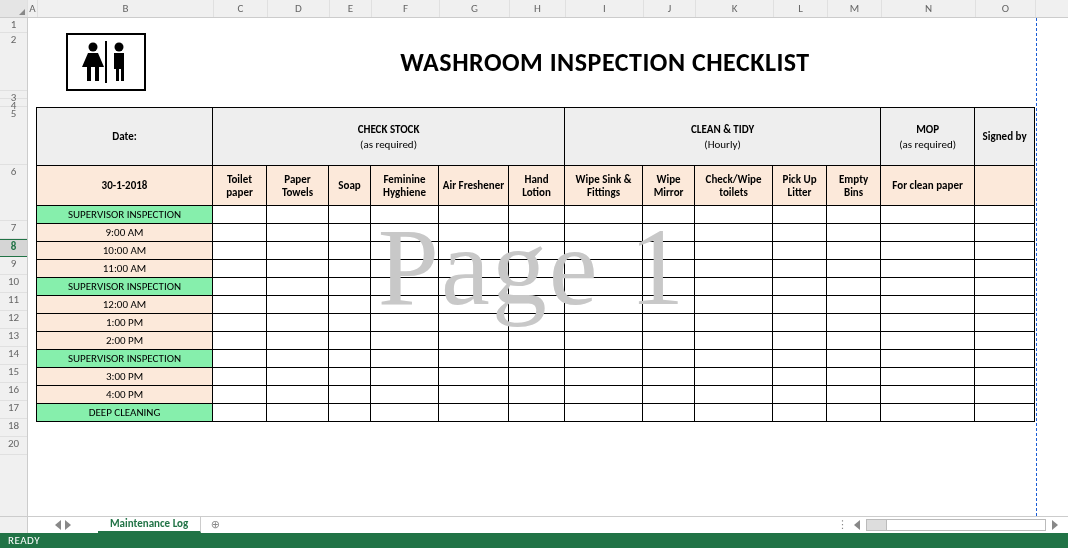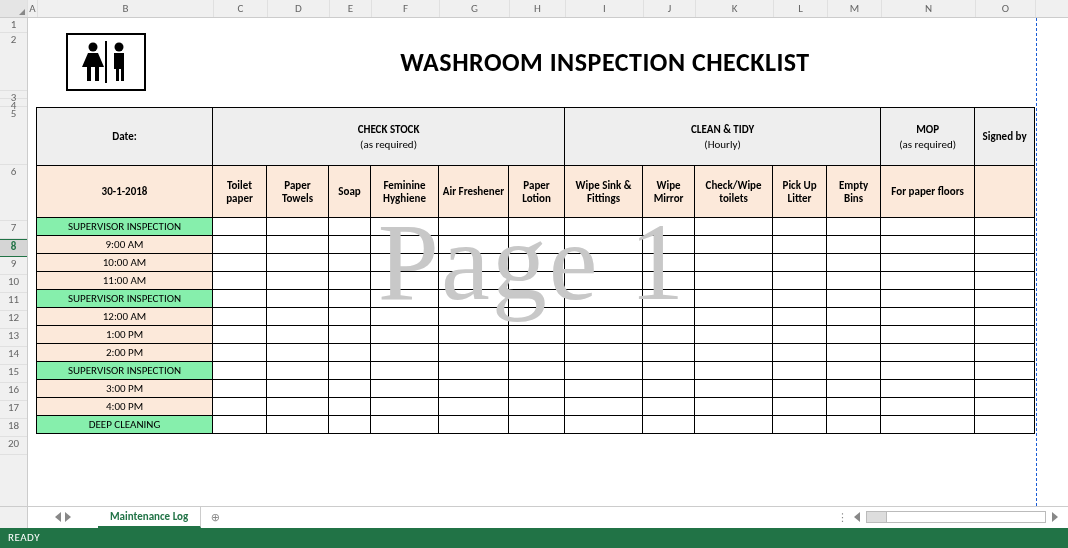--- a/index.html
+++ b/index.html
@@ -51,37 +51,37 @@
   .title { flex: 1; text-align: center; font-size: 26px; font-weight: bold; line-height: 58px; letter-spacing: 0.5px; padding-left: 28px; }
 
   
   .pagebreak { position: absolute; top: 0; bottom: 0; left: 1008px; width: 0; border-left: 1px dashed #1a5cd6; pointer-events: none; }
 
   
   table.check { border-collapse: collapse; position: absolute; left: 8px; top: 89px; width: 998px; table-layout: fixed; }
   table.check th, table.check td { border: 1px solid #000; text-align: center; font-size: 11px; vertical-align: middle; padding: 1px 2px; }
   .hdrTop { background: #eeeeee; font-weight: bold; height: 58px; font-size: 13px; }
   .hdrTop small { font-weight: normal; font-size: 11px; display: block; margin-top: 2px; }
-  .hdrSub { background: #fce9da; font-size: 11px; height: 52px; }
+  .hdrSub { background: #fce9da; font-size: 11px; height: 40px; }
   .rowLabel { background: #fce9da; font-weight: normal; }
   .rowSup { background: #86efac; font-weight: normal; }
   tr.bodyRow td { height: 18px; }
 
   
   .rowhdrs .sel { background: #d5d5d5; color: #217346; font-weight: bold; border-top: 1px solid #217346; border-bottom: 1px solid #217346; }
 
   
   .watermark { position: absolute; left: 0; top: 0; width: 1008px; height: 100%; pointer-events: none; display: flex; align-items: center; justify-content: center; }
   .watermark span { font-size: 110px; color: #c8c8c8; font-family: "Times New Roman", serif; letter-spacing: 2px; }
 
   
   svg.restroom { width: 60px; height: 46px; }
 
   
-  .bottom { height: 42px; display: flex; flex-direction: column; }
+  .bottom { height: 32px; display: flex; flex-direction: column; }
   .tabbar { height: 24px; background: #fff; border-top: 1px solid #ccc; display: flex; align-items: stretch; font-size: 11px; position: relative; }
   .tabspace { width: 28px; border-right: 1px solid #ccc; background: #f0f0f0; }
   .tabnav { width: 70px; display: flex; align-items: center; justify-content: center; gap: 4px; color: #888; }
   .tab { padding: 0 12px; border-right: 1px solid #ccc; background: #fff; display: flex; align-items: center; border-bottom: 2px solid #217346; font-weight: bold; color: #217346; cursor: pointer; }
   .tabadd { width: 28px; display: flex; align-items: center; justify-content: center; color: #888; cursor: pointer; }
   .tabscroll { flex: 1; display: flex; align-items: center; justify-content: flex-end; padding-right: 10px; gap: 6px; }
   .mini-sb { width: 180px; height: 12px; border: 1px solid #bbb; position: relative; }
   .mini-sb .thumb { position: absolute; left: 0; top: 0; bottom: 0; width: 20px; background: #ddd; border-right: 1px solid #bbb; }
   .tri { width: 0; height: 0; display: inline-block; }
   .tri.l { border-top: 5px solid transparent; border-bottom: 5px solid transparent; border-right: 6px solid #888; }
@@ -179,27 +179,27 @@
           <th><span>MOP</span><small>(as required)</small></th>
           <th>Signed by</th>
         </tr>
         <tr class="hdrSub">
           <th>30-1-2018</th>
           <th>Toilet paper</th>
           <th>Paper Towels</th>
           <th>Soap</th>
           <th>Feminine Hyghiene</th>
           <th>Air Freshener</th>
-          <th>Paper Lotion</th>
+          <th>Hand Lotion</th>
           <th>Wipe Sink &amp; Fittings</th>
           <th>Wipe Mirror</th>
           <th>Check/Wipe toilets</th>
           <th>Pick Up Litter</th>
           <th>Empty Bins</th>
-          <th>For paper floors</th>
+          <th>For clean paper</th>
           <th></th>
         </tr>
         </tbody>
           <tbody id="body-rows">
             <tr class="bodyRow">
               <td class="rowSup">SUPERVISOR INSPECTION</td>
               <td></td>
               <td></td>
               <td></td>
               <td></td>

